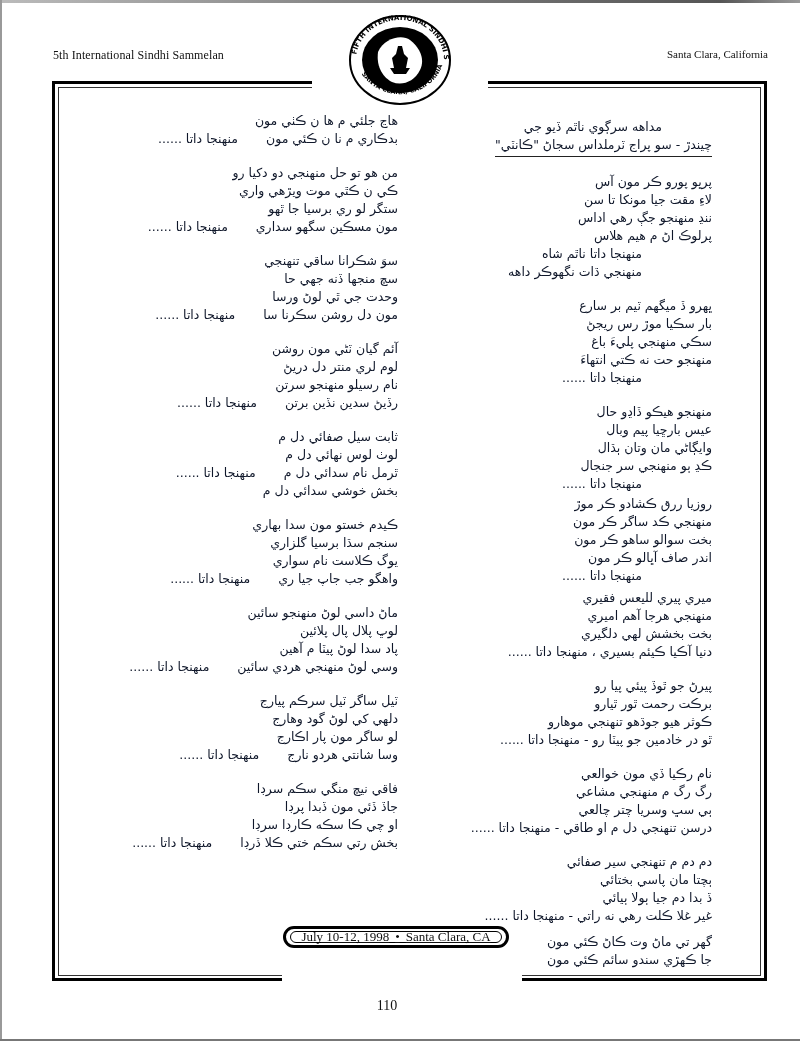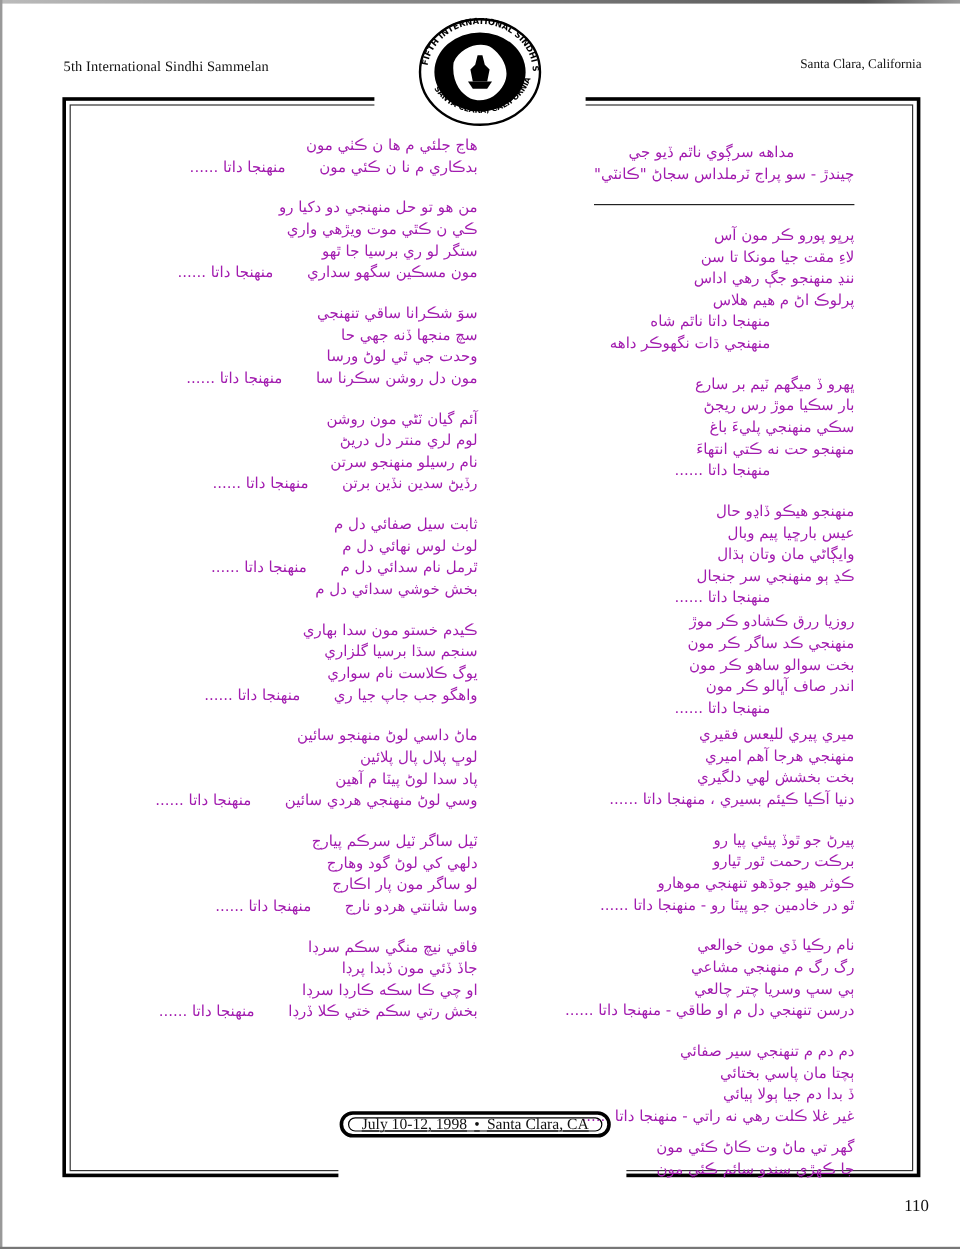--- a/index.html
+++ b/index.html
@@ -36,44 +36,44 @@
     }
     .frame-gap-top {
       position: absolute; left: 312px; top: 76px; width: 176px; height: 16px; background: #fff;
     }
     .frame-gap-bottom {
       position: absolute; left: 282px; top: 970px; width: 240px; height: 20px; background: #fff;
     }
     .col {
       position: absolute; direction: rtl; text-align: right;
       font-family: "DejaVu Sans", sans-serif; font-size: 12.5px; line-height: 18px;
-      color: #a21caf;
+      color: #0f172a;
     }
     .col-right { left: 420px; width: 292px; top: 118px; }
     .col-left { left: 75px; width: 323px; top: 112px; }
     .stanza { margin-bottom: 16px; }
     .line { white-space: nowrap; }
     .refrain-inline { display: inline-block; margin-right: 28px; }
-    .title-line { border-bottom: 1px solid #222; display: inline-block; padding-bottom: 16px; }
+    .title-line { border-bottom: 1px solid #222; display: inline-block; padding-bottom: 2px; }
     .refrain-line { padding-right: 70px; }
     .footer-oval {
       position: absolute; left: 283px; top: 926px; width: 226px; height: 22px;
       border: 3px solid #000; border-radius: 14px; box-sizing: border-box;
       display: flex; align-items: center; justify-content: center;
     }
     .footer-oval-inner {
       position: absolute; left: 4px; right: 4px; top: 2px; bottom: 2px;
       border: 1px solid #000; border-radius: 10px;
     }
     .footer-text {
       position: relative; font-size: 13px; white-space: nowrap; text-decoration: underline;
     }
     .footer-text .dot { text-decoration: none; padding: 0 6px; }
     .page-number {
-      position: absolute; left: 0; width: 774px; top: 998px; text-align: right; font-size: 14px;
+      position: absolute; left: 0; width: 774px; top: 998px; text-align: center; font-size: 14px;
     }
   </style>
 </head>
 <body>
 
 <div class="scan-edge-top"></div>
 <div class="scan-edge-left"></div>
 <div class="scan-edge-bottom"></div>
 
 <div class="header-left">5th International Sindhi Sammelan</div>

